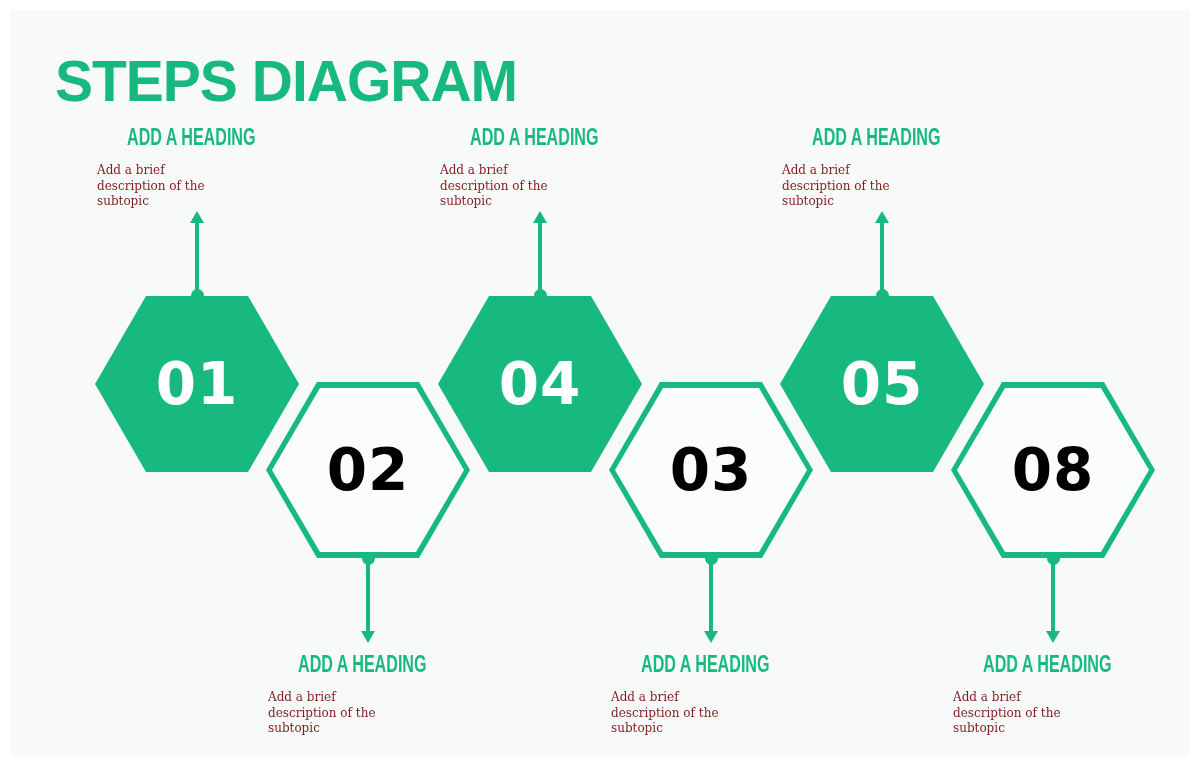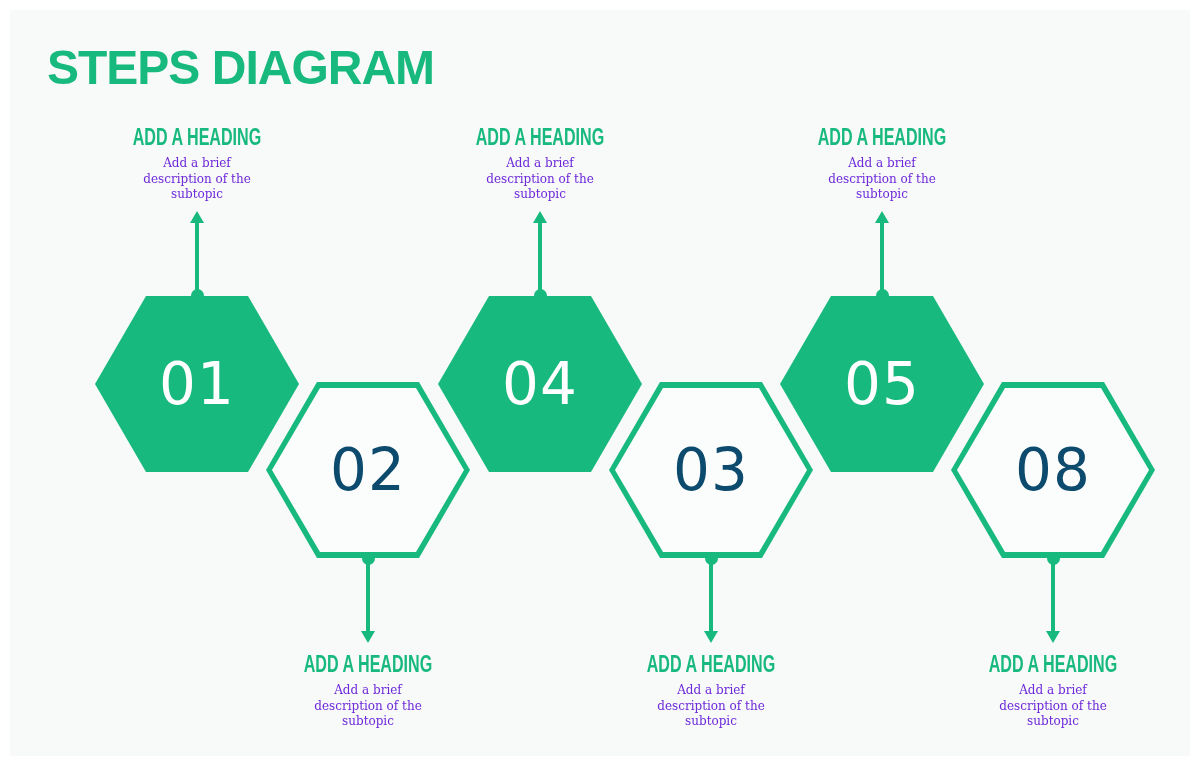--- a/index.html
+++ b/index.html
@@ -12,22 +12,22 @@
   }
   .canvas{
     position:absolute;
     left:10px;top:10px;right:10px;bottom:10px;
     background:#f7faf9;
   }
   
   .title{
     position:absolute;
     left:33px;top:26px;
-    margin:4px;
-    font-size:48px;
+    margin:12px;
+    font-size:57px;
     font-weight:700;
     letter-spacing:-1px;
     color:#18b97e;
     font-family:"Liberation Sans", sans-serif;
   }
   
   .c1{--cx:187px;} .c2{--cx:358px;} .c3{--cx:530px;}
   .c4{--cx:701px;} .c5{--cx:872px;} .c6{--cx:1043px;}
   .c1 .hex-halo{z-index:1;} .c2 .hex-halo{z-index:2;} .c3 .hex-halo{z-index:3;}
   .c4 .hex-halo{z-index:4;} .c5 .hex-halo{z-index:5;} .c6 .hex-halo{z-index:6;}
@@ -50,27 +50,27 @@
   .hex.outline{background:#18b97e;}
   .hex.outline::before{
     content:"";
     position:absolute;inset:6px;
     clip-path:polygon(25% 0%,75% 0%,100% 50%,75% 100%,25% 100%,0% 50%);
     background:#fbfdfc;
   }
   .num{
     position:relative;
     font-family:"DejaVu Sans", sans-serif;
-    font-weight:400;
+    font-weight:700;
     font-size:58px;
     letter-spacing:1px;
     line-height:1;
   }
   .hex.filled .num{color:#ffffff;}
-  .hex.outline .num{color:#0c4a6e;}
+  .hex.outline .num{color:#000000;}
   
   .arrow{
     position:absolute;
     left:calc(var(--cx) - 7px);
     width:14px;height:91px;
     z-index:8;
   }
   .step.top .arrow{top:201px;}
   .step.bottom .arrow{top:542px;}
   .arrow .shaft{
@@ -91,41 +91,40 @@
     width:13px;height:13px;border-radius:50%;
     background:#18b97e;
   }
   .step.top .dot{bottom:0;}
   .step.bottom .dot{top:0;}
   
   .heading-block{
     position:absolute;
     left:calc(var(--cx) - 100px);
     width:200px;
-    text-align:center;
     z-index:8;
   }
   .step.top .heading-block{top:114px;}
   .step.bottom .heading-block{top:641px;}
   .step-heading{
     color:#18b97e;
     font-weight:700;
     font-size:23px;
     line-height:26px;
     transform:scaleX(0.7);
     transform-origin:50% 50%;
     white-space:nowrap;
     font-family:"Liberation Sans", sans-serif;
   }
   .step-desc{
-    margin-top:6px;
+    margin-top:13px;
     font-family:"DejaVu Serif", serif;
     font-size:12px;
     line-height:15.5px;
-    color:#6d28d9;
+    color:#7f1d1d;
   }
   .step-desc .dl{display:block;}
 </style>
 </head>
 <body>
 
 <div class="canvas">
 
   <h1 class="title">STEPS DIAGRAM</h1>
 

